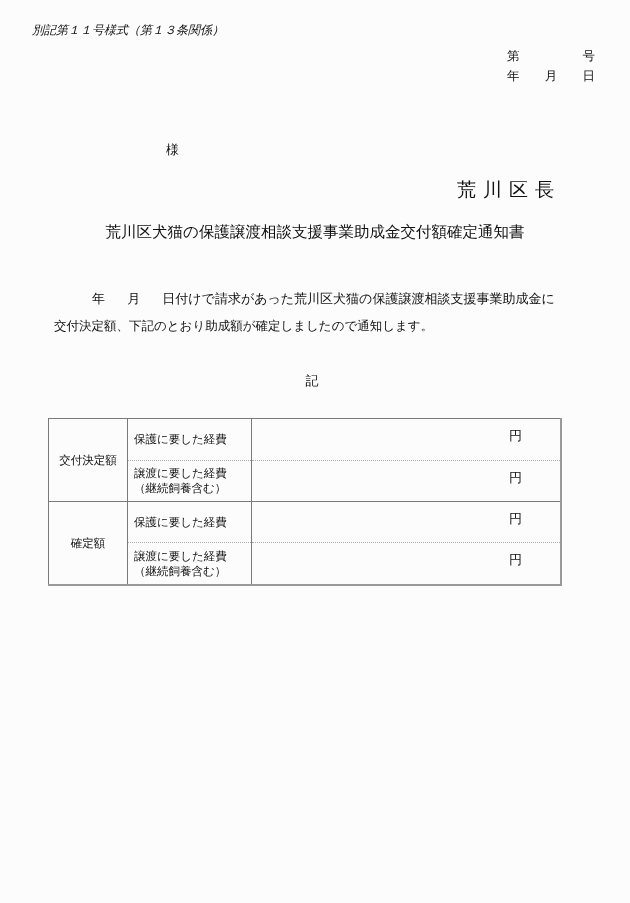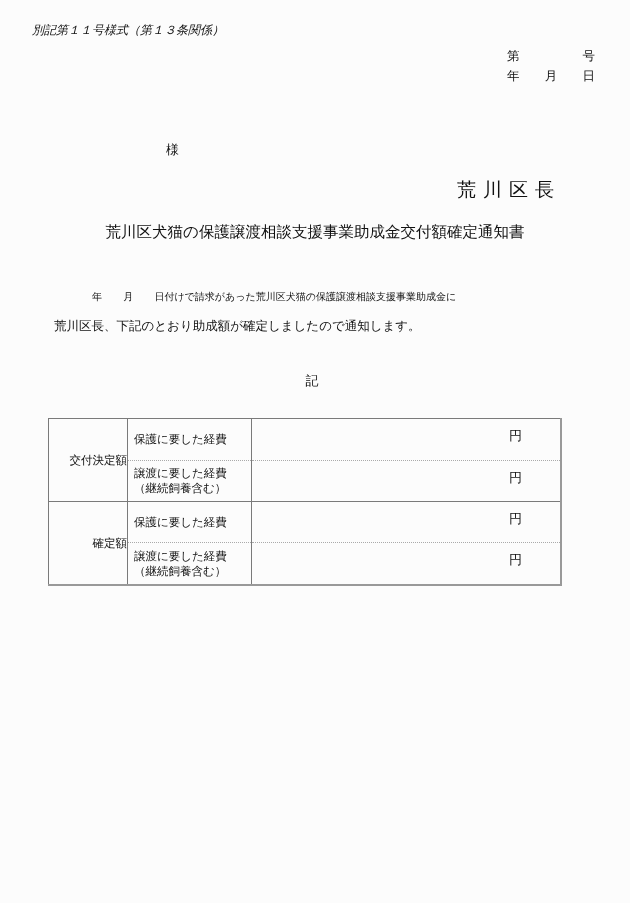--- a/index.html
+++ b/index.html
@@ -11,36 +11,36 @@
       font-family: "DejaVu Serif", "Liberation Serif", serif;
       color: #111;
     }
     .abs { position: absolute; white-space: nowrap; }
     .form-no { left: 32px; top: 22px; font-size: 12px; font-style: italic; }
     .doc-no { left: 507px; top: 48px; font-size: 12.5px; width: 88px; }
     .doc-no .row { display: flex; justify-content: space-between; height: 20px; }
     .recipient { left: 166px; top: 141px; font-size: 13px; }
     .issuer { left: 457px; top: 177px; font-size: 19px; letter-spacing: 7px; }
     .title { left: 0; width: 630px; top: 222px; font-size: 15.5px; text-align: center; }
-    .body1 { left: 92px; top: 290px; font-size: 10px; }
+    .body1 { left: 92px; top: 290px; font-size: 13px; }
     .body1 .gap { display: inline-block; width: 18px; }
     .body2 { left: 54px; top: 318px; font-size: 12.5px; }
     .ki { left: 0; width: 624px; top: 372px; font-size: 13px; text-align: center; }
 
     table.amounts {
       position: absolute; left: 48px; top: 418px;
       width: 514px; border-collapse: collapse;
       font-size: 11.5px;
     }
     table.amounts td {
       border: 1px solid #7a7a7a;
       padding: 0;
       vertical-align: middle;
     }
-    td.group { width: 78px; text-align: right; height: 82px; }
+    td.group { width: 78px; text-align: center; height: 82px; }
     td.item { width: 117px; padding-left: 6px !important; height: 40px; line-height: 15px; margin-left: 26px; }
     td.value { position: relative; height: 40px; }
     td.value .yen { position: absolute; right: 38px; top: 8px; font-size: 13px; }
     tr.sub td.item, tr.sub td.value { border-top: 1px dotted #aaa; }
     tr.first td.item, tr.first td.value { border-bottom: 1px dotted #aaa; }
     .outer-right { border-right: 2px solid #999 !important; }
     .outer-bottom { border-bottom: 2px solid #999 !important; }
   </style>
 </head>
 <body>
@@ -63,21 +63,21 @@
 
 <div class="abs issuer">荒川区長</div>
 
 <div class="abs title">荒川区犬猫の保護譲渡相談支援事業助成金交付額確定通知書</div>
 
 <div class="abs body1">
   <span>年</span><span class="gap"></span>
   <span>月</span><span class="gap"></span>
   <span>日付けで請求があった荒川区犬猫の保護譲渡相談支援事業助成金に</span>
 </div>
-<div class="abs body2">荒川区長、下記のとおり助成額が確定しましたので通知します。</div>
+<div class="abs body2">交付決定額、下記のとおり助成額が確定しましたので通知します。</div>
 
 <div class="abs ki">記</div>
 
 <table class="amounts">
   <tbody>
       <tr class="first">
     <td class="group" rowspan="2">交付決定額</td>
     <td class="item">
       <span>保護に要した経費</span>
     </td>

